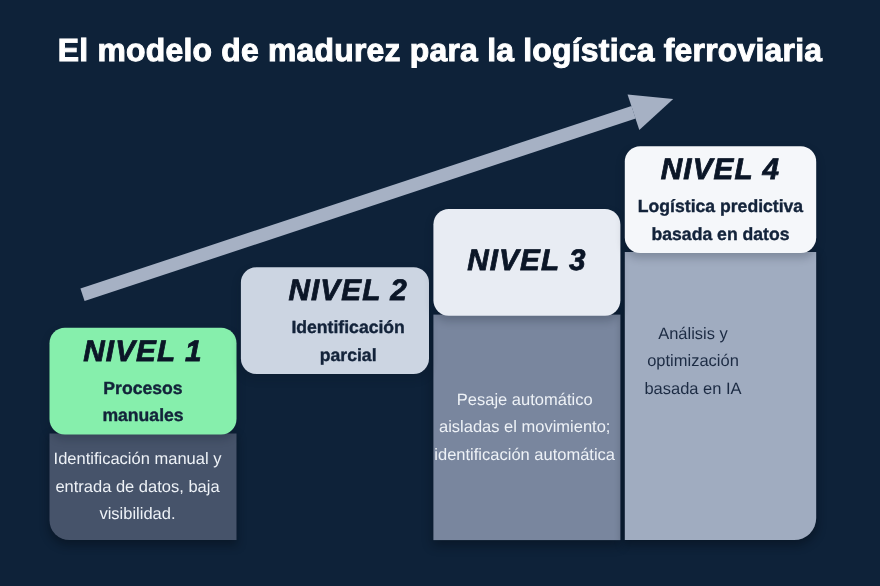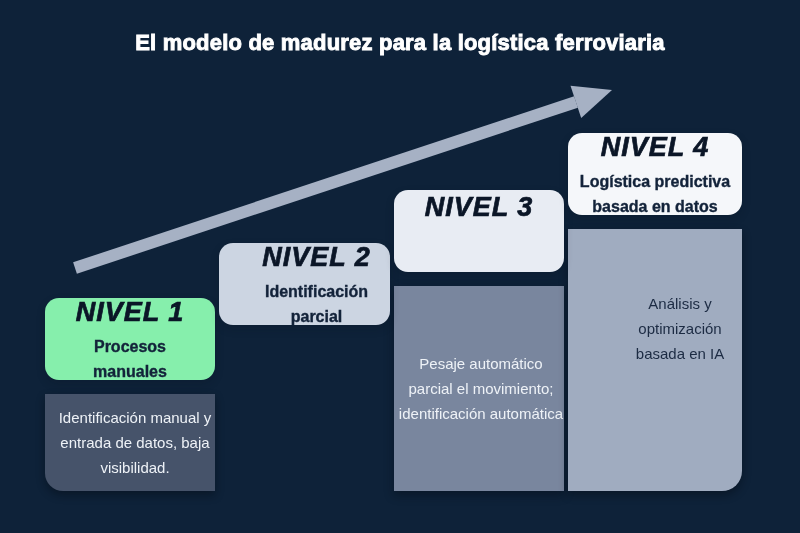--- a/index.html
+++ b/index.html
@@ -14,61 +14,61 @@
     height: 533px;
     overflow: hidden;
     background: #0e2239;
   }
   .title {
     position: absolute;
     top: 30px;
     left: 0;
     width: 100%;
     text-align: center;
-    font-size: 22px;
+    font-size: 29px;
     font-weight: bold;
     letter-spacing: 0.2px;
     color: #ffffff;
     -webkit-text-stroke: 0.9px #ffffff;
   }
   .arrow-svg {
     position: absolute;
     top: 0;
     left: 0;
     pointer-events: none;
   }
   .col {
     position: absolute;
   }
   .col .header {
     position: absolute;
     top: 0;
     left: 0;
     right: 0;
-    height: 82px;
+    height: 97px;
     border-radius: 14px;
     z-index: 2;
     display: flex;
     flex-direction: column;
     align-items: center;
     justify-content: center;
     padding-top: 2px;
     box-sizing: border-box;
     box-shadow: 0 4px 8px rgba(8, 16, 32, 0.22);
   }
   .col .body {
     position: absolute;
     top: 96px;
     bottom: 0;
     left: 0;
     right: 0;
     z-index: 1;
     display: flex;
     align-items: center;
-    justify-content: flex-end;
+    justify-content: flex-start;
     box-shadow: 0 4px 9px rgba(4, 10, 20, 0.45);
   }
   .lvl-name {
     font-size: 27px;
     font-weight: bold;
     font-style: italic;
     letter-spacing: 1px;
     color: #0b1627;
     -webkit-text-stroke: 0.7px #0b1627;
     margin-bottom: 6px;
@@ -132,23 +132,23 @@
 
   <div class="col c2">
     <div class="header" style="background: rgb(204, 213, 226); padding-left: 24px;">
       <div class="lvl-name" style="color: rgb(11, 22, 39);">NIVEL 2</div>
       <div class="lvl-sub">Identificación parcial</div>
     </div>
   </div>
 
   <div class="col c3">
     <div class="body" style="background: rgb(121, 134, 158); color: rgb(238, 242, 247);">
-      <div class="lvl-desc">Pesaje automático parcial el movimiento; identificación automática</div>
+      <div class="lvl-desc">Pesaje automático aisladas el movimiento; identificación automática</div>
     </div>
-    <div class="header" style="background: rgb(232, 236, 243); justify-content: space-between;">
+    <div class="header" style="background: rgb(232, 236, 243);">
       <div class="lvl-name" style="color: rgb(11, 22, 39);">NIVEL 3</div>
     </div>
   </div>
 
   <div class="col c4">
     <div class="body" style="background: rgb(160, 172, 192); color: rgb(28, 43, 67);">
       <div class="lvl-desc">Análisis y optimización basada en IA</div>
     </div>
     <div class="header" style="background: rgb(245, 247, 250);">
       <div class="lvl-name" style="color: rgb(11, 22, 39);">NIVEL 4</div>

